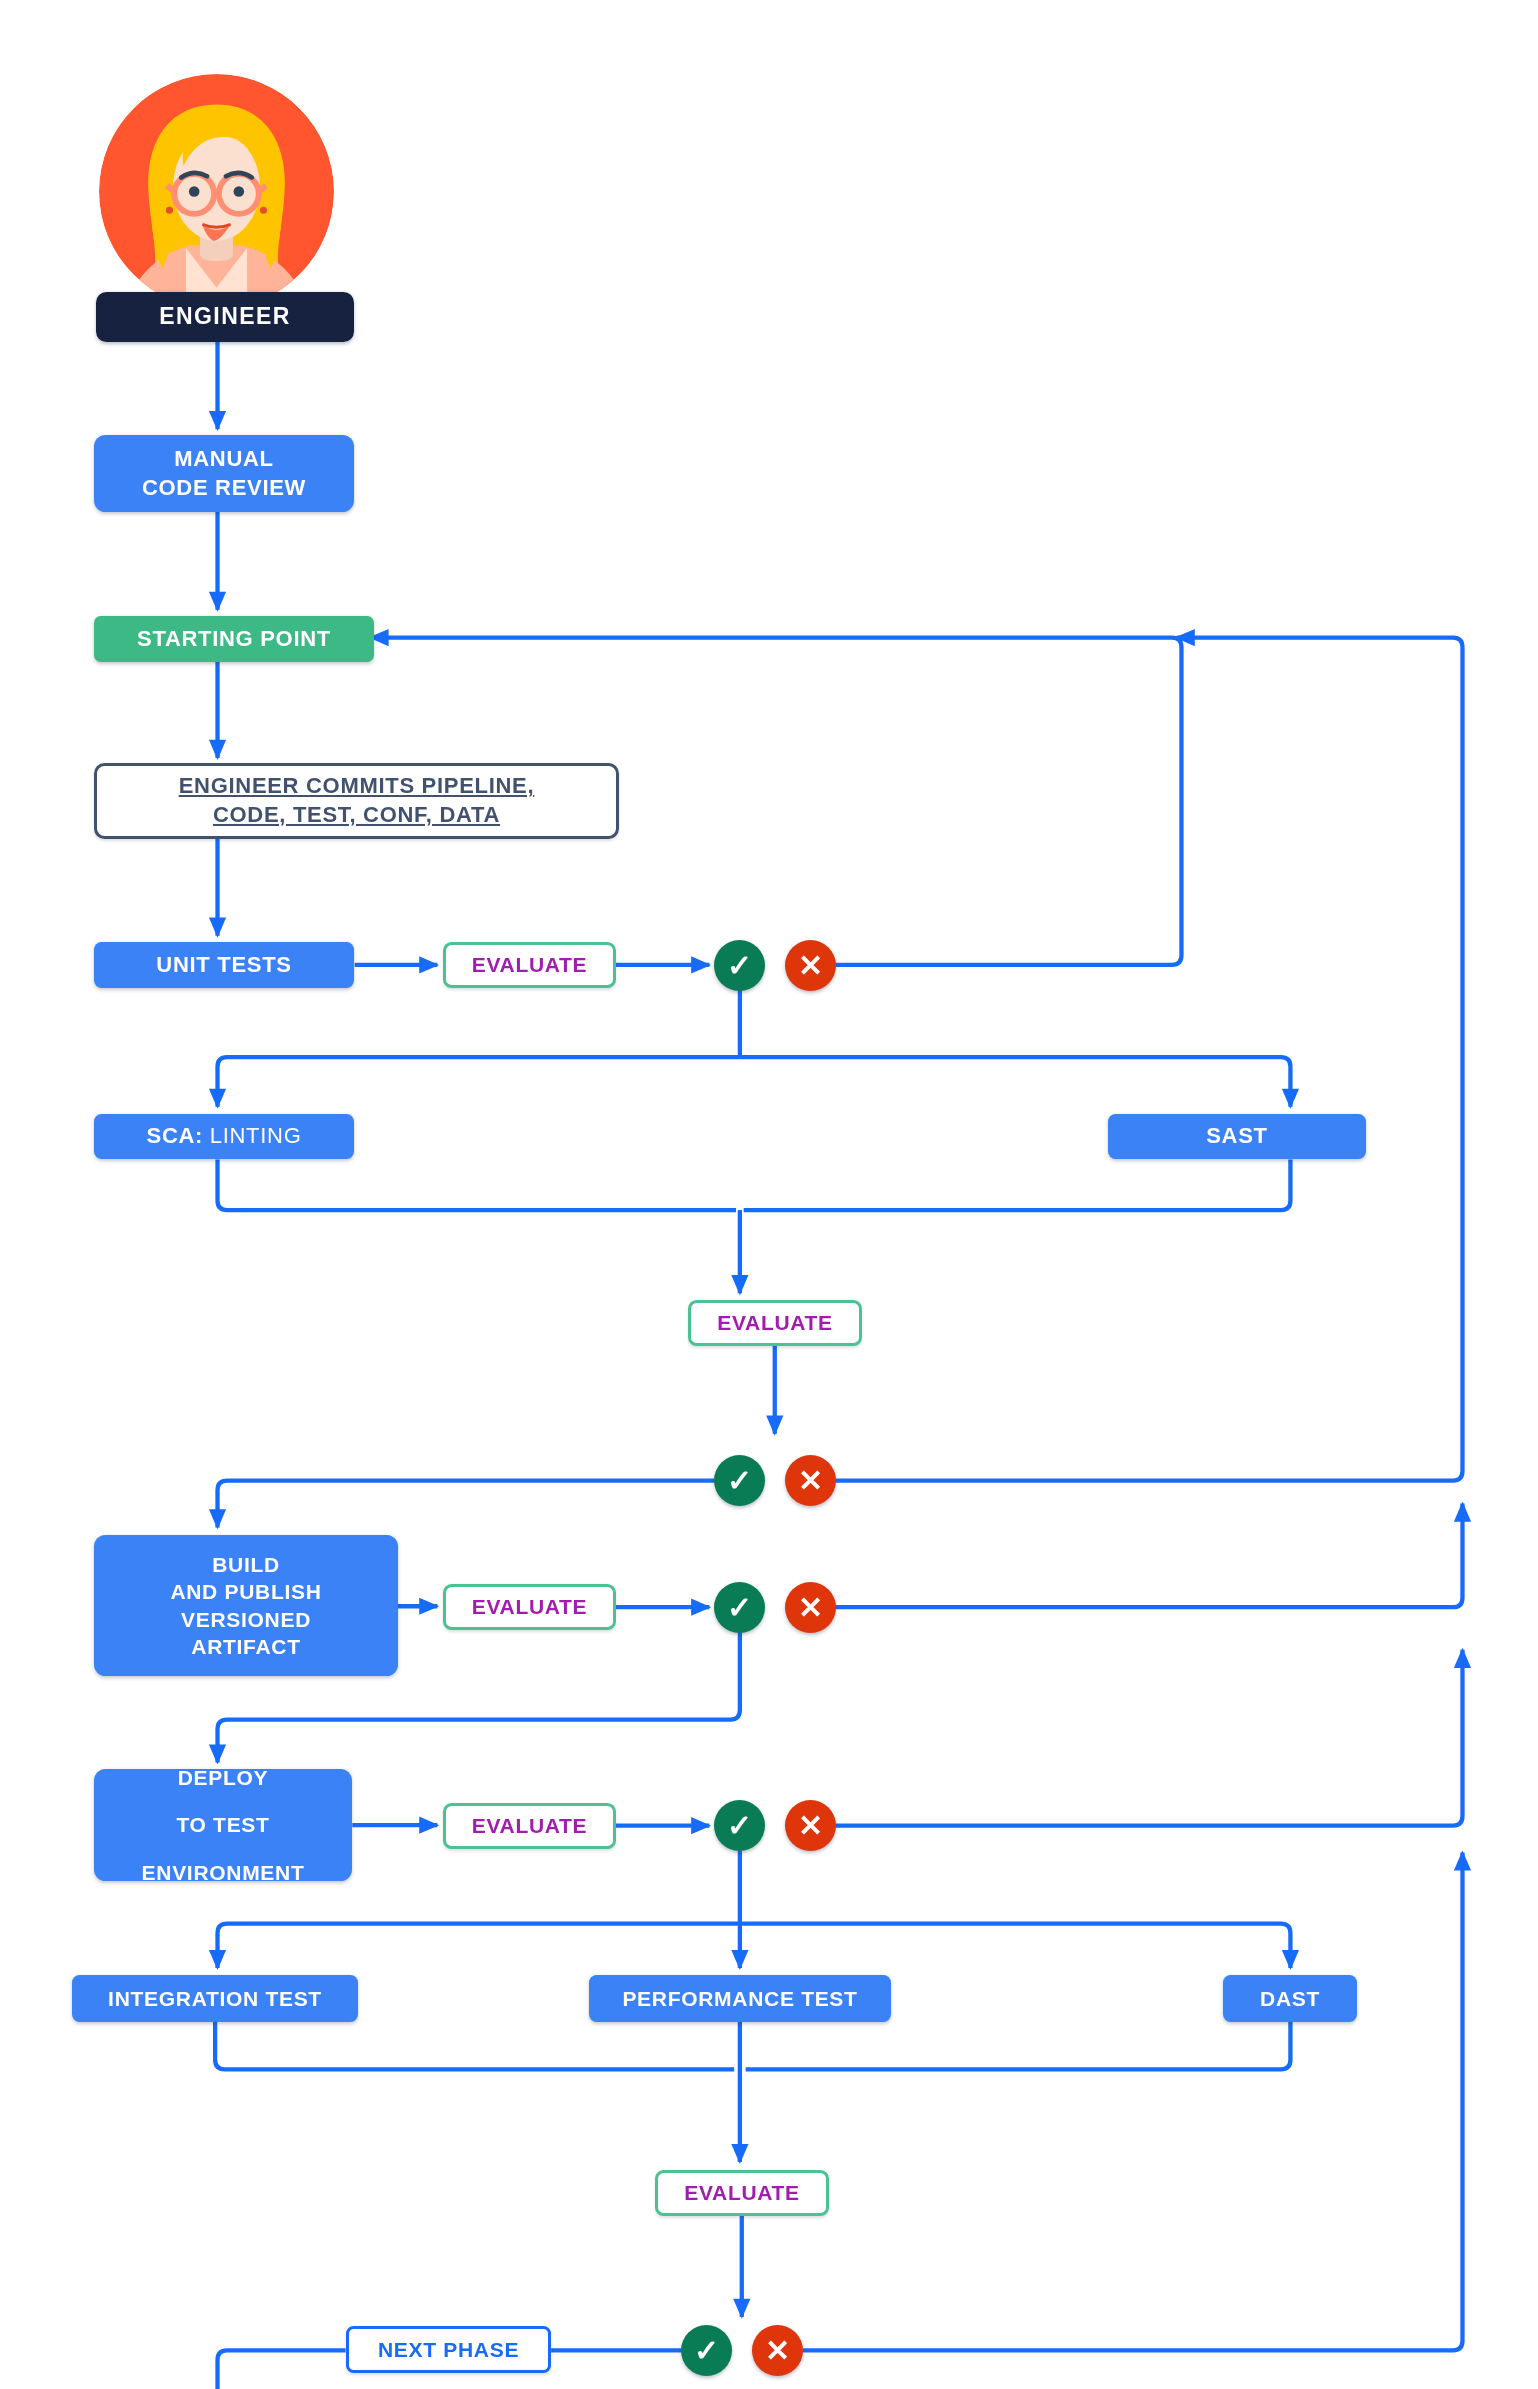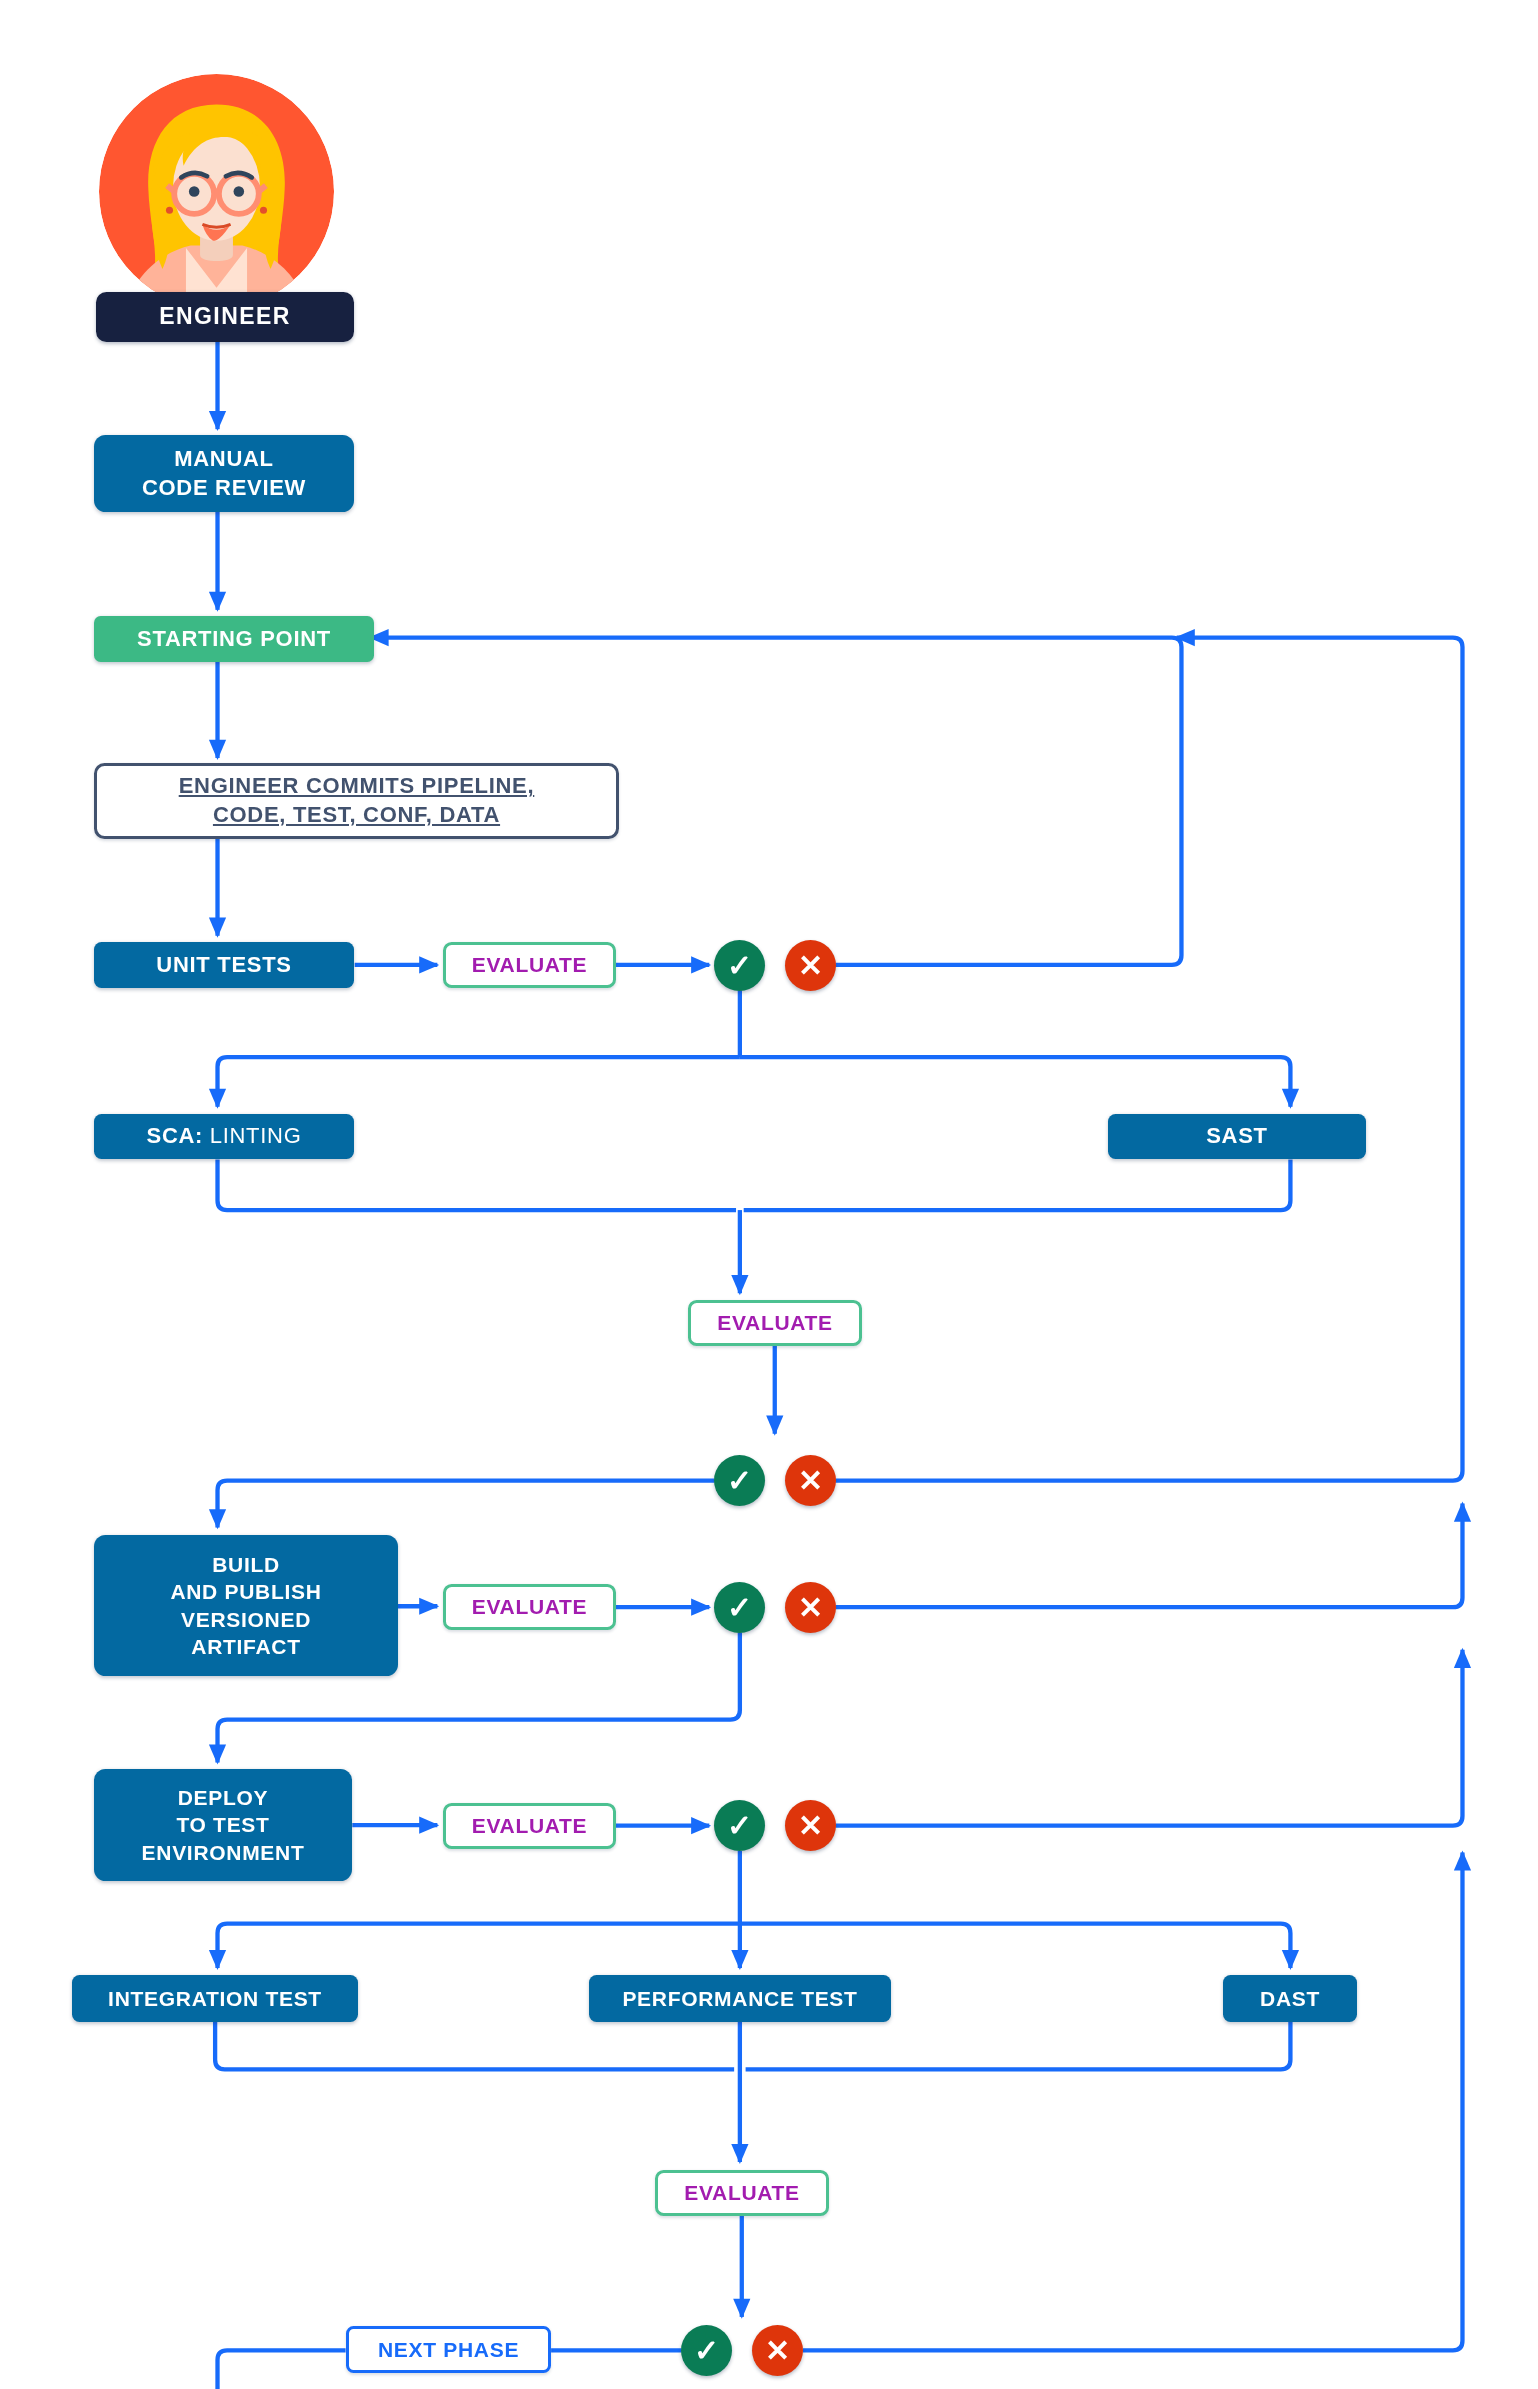--- a/index.html
+++ b/index.html
@@ -2,21 +2,21 @@
 <html style="font-size:7.6px"><head>
 <meta charset="utf-8">
 <style>
   html,body{margin:0;padding:0;background:#ffffff;}
   #canvas{position:relative;width:1539px;height:2510px;background:#ffffff;overflow:hidden;
           font-family:"Liberation Sans",sans-serif;}
   #wires{position:absolute;left:0;top:0;z-index:1;}
   .box{position:absolute;z-index:2;display:flex;flex-direction:column;align-items:center;
        justify-content:center;text-align:center;font-weight:bold;letter-spacing:0.7px;
        line-height:1.3;box-sizing:border-box;}
-  .blue{background:#0369a1;color:#ffffff;border-radius:7.6px;
+  .blue{background:#3b82f6;color:#ffffff;border-radius:7.6px;
         box-shadow:0 1.9px 3.8px rgba(23,43,77,.25);}
   .blue.big{border-radius:11.5px;}
   .navy{background:#172140;color:#ffffff;border-radius:10.5px;
         box-shadow:0 1.9px 3.8px rgba(23,43,77,.3);}
   .green{background:#3CB985;color:#ffffff;border-radius:6.7px;
          box-shadow:0 1.9px 3.8px rgba(23,43,77,.25);}
   .eval{background:#ffffff;border:3.8px solid #4CC191;color:#a21caf;border-radius:8.6px;
         box-shadow:0 1.4px 2.9px rgba(23,43,77,.15);}
   .outline{background:#ffffff;border:3.8px solid #42526E;color:#42526E;border-radius:10.5px;
            box-shadow:0 1.4px 2.9px rgba(23,43,77,.15);text-decoration:underline;}
@@ -205,21 +205,21 @@
     <span>EVALUATE</span>
   </div>
 
   <div class="circle ok" style="left:714px;top:1582px;">
     <span>✓</span>
   </div>
   <div class="circle bad" style="left:785px;top:1582px;">
     <span>✕</span>
   </div>
 
-  <div class="box blue big f44" style="left:94px;top:1769px;width:258px;height:112px;">
+  <div class="box blue big f44" style="left:94px;top:1769px;width:258px;height:112px;gap:20px;">
     <span>DEPLOY</span>
     <span>TO TEST</span>
     <span>ENVIRONMENT</span>
   </div>
 
   <div class="box eval f44" style="left:443px;top:1803px;width:173px;height:46px;">
     <span>EVALUATE</span>
   </div>
 
   <div class="circle ok" style="left:714px;top:1800px;">

